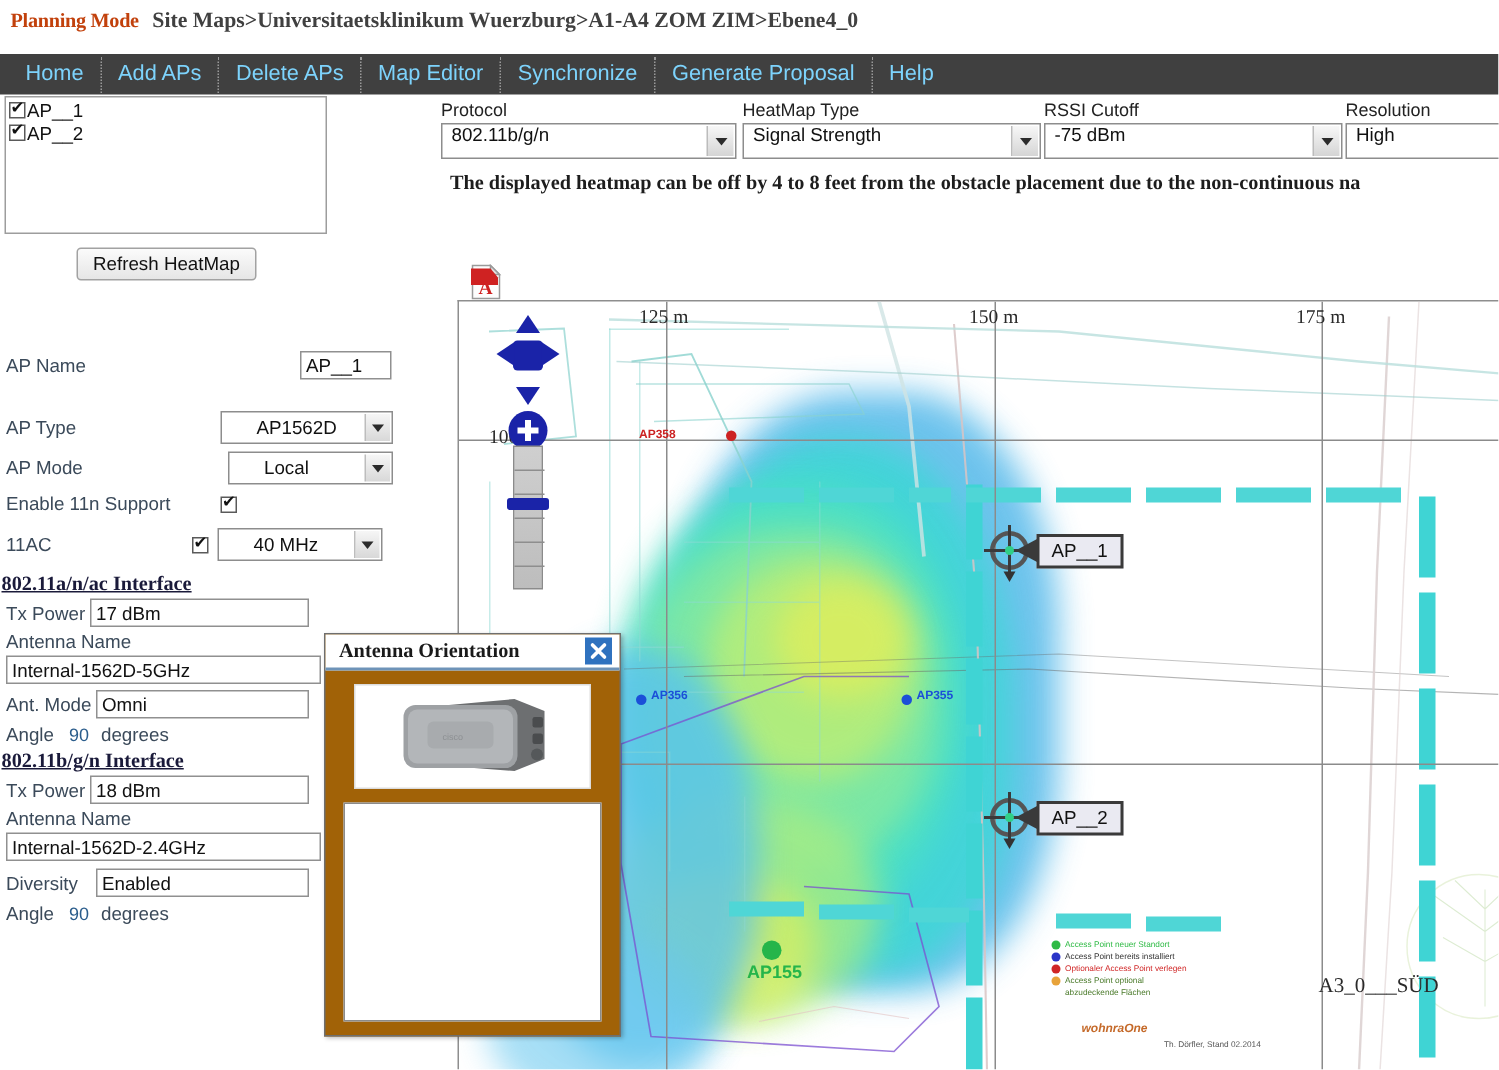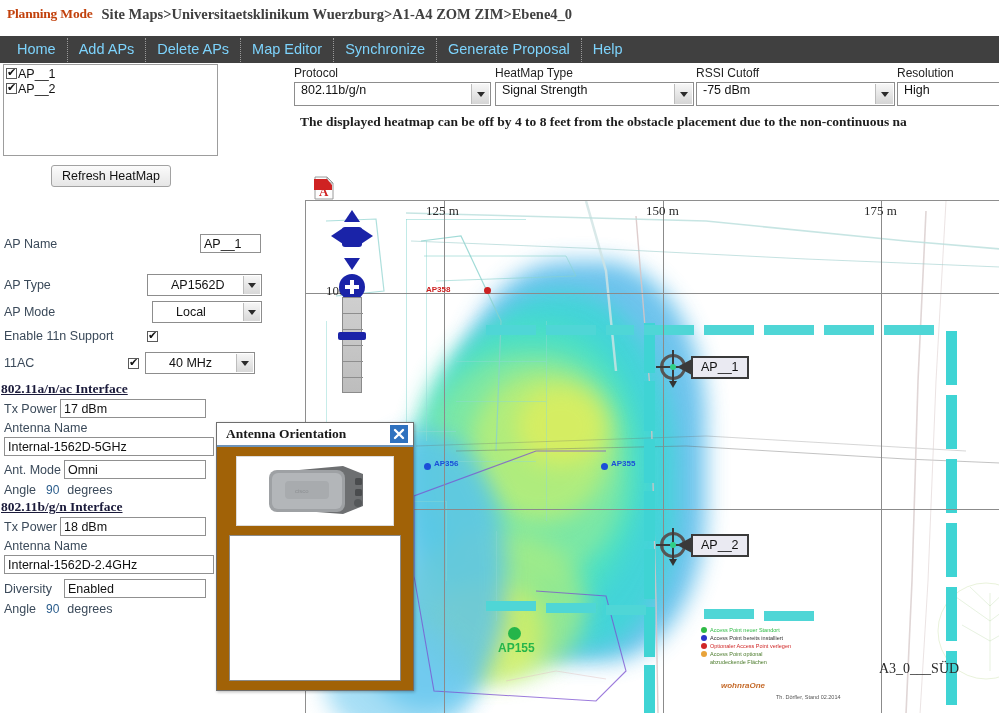--- a/index.html
+++ b/index.html
@@ -552,21 +552,21 @@
           </div>
         <div style="display:flex; align-items:center; gap:3px;">
             <span style="width:6px;height:6px;border-radius:50%;background:#e8a33a;display:inline-block;"></span>
             <span style="color:#4a7a2a;">Access Point optional</span>
           </div>
         <div style="color:#4a7a2a; margin-left:9px;">abzudeckende Flächen</div>
       </div>
       <div style="position:absolute; left:415px; top:480px; font-size:8px; color:#c56a2a; font-weight:bold; font-style:italic;">wohnraOne</div>
       <div style="position:absolute; left:470px; top:493px; font-size:5.5px; color:#555;">Th. Dörfler, Stand 02.2014</div>
 
-      <div style="position:absolute; left:573px; top:460px; font-size:14px; color:#2a2a2a; font-family:'Liberation Serif', serif;">A3_0___SÜD</div>
+      <div style="position:absolute; left:573px; top:449px; font-size:14px; color:#2a2a2a; font-family:'Liberation Serif', serif;">A3_0___SÜD</div>
 
       <div class="ap-marker" style="left:367px; top:166px;">
         <div class="ap-target"></div>
         <div class="ap-dot"></div>
         <div class="ap-down"></div>
         <div class="ap-callout">AP__1</div>
       </div>
       <div class="ap-marker" style="left:367px; top:344px;">
         <div class="ap-target"></div>
         <div class="ap-dot"></div>

